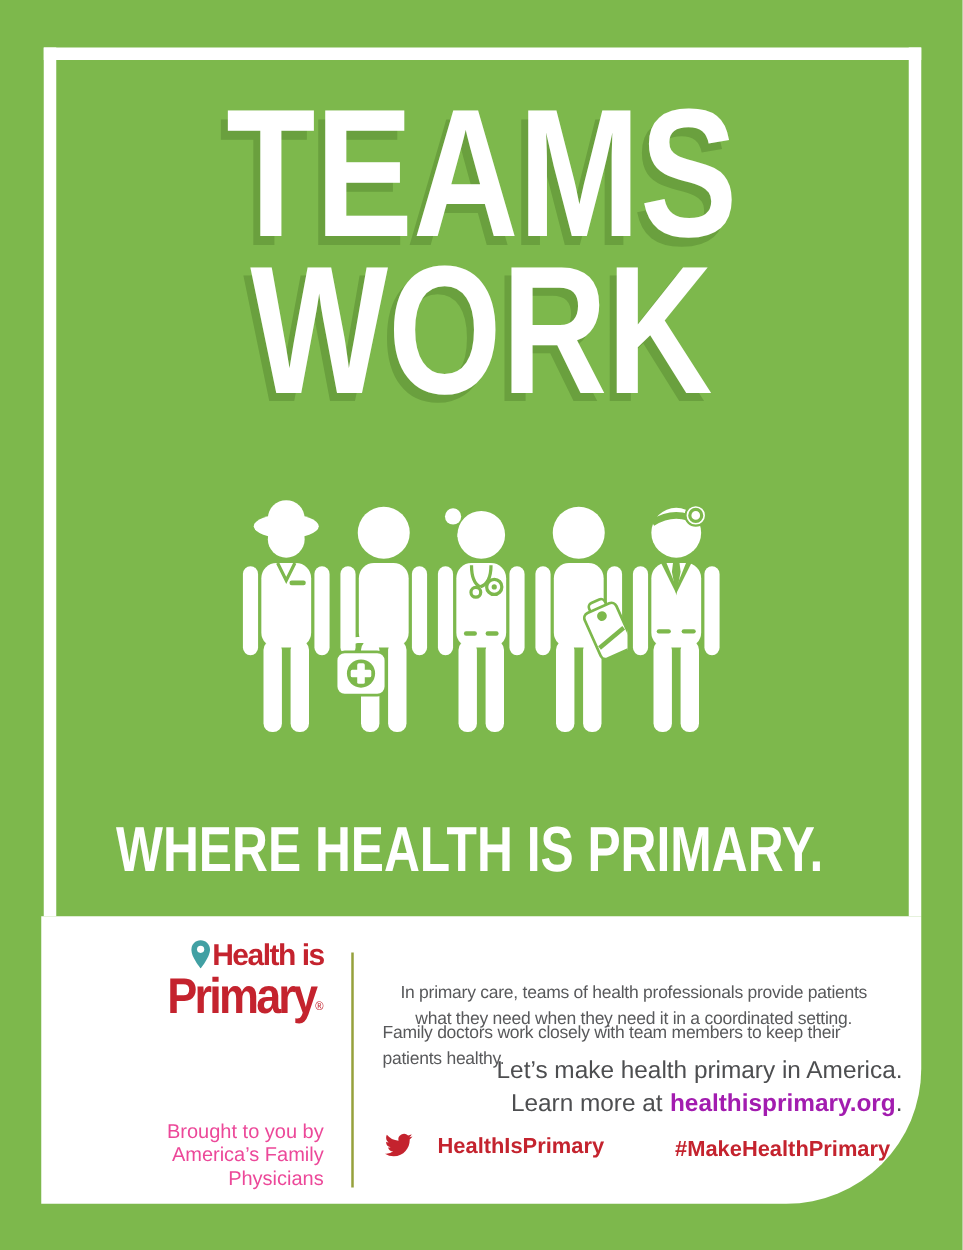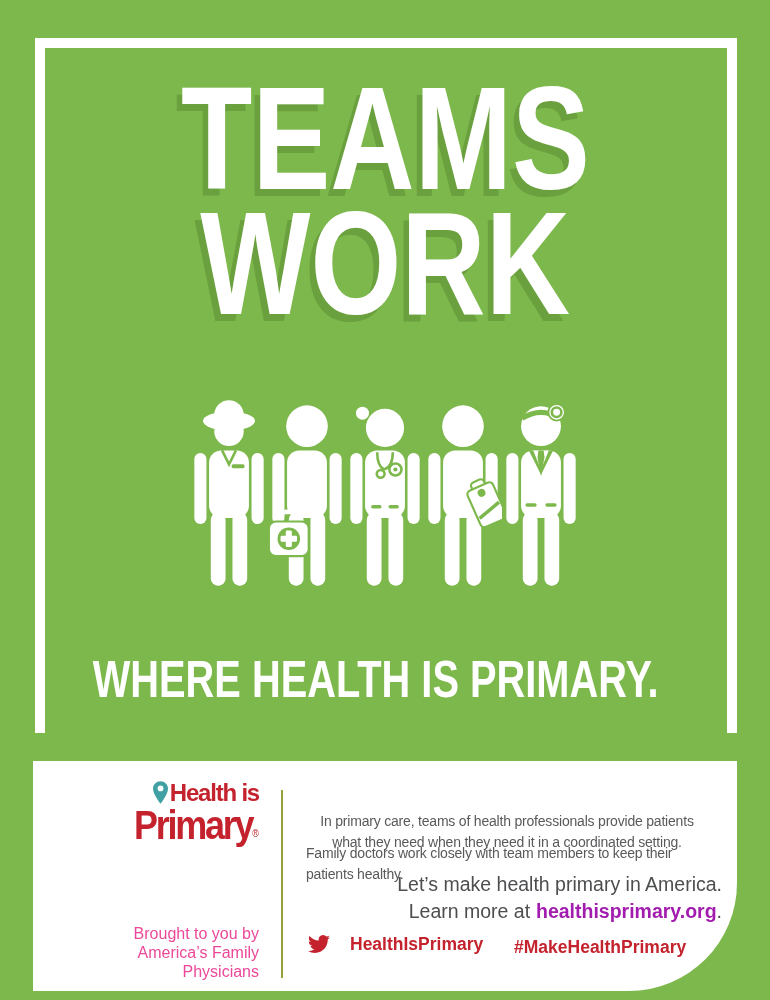--- a/index.html
+++ b/index.html
@@ -37,21 +37,21 @@
   
   .tagline {
     position:absolute; top:652px; left:0; width:751px; text-align:center;
     color:#fff; font-weight:bold; font-size:51px; line-height:56px; white-space:nowrap;
   }
   .tagline > span { display:inline-block; transform:scaleX(0.78); transform-origin:50% 50%; }
 
   
   .panel {
     position:absolute; left:33px; top:733px; width:704px; height:230px;
-    background:#fff; border-bottom-right-radius:108px;margin-top:28px;
+    background:#fff; border-bottom-right-radius:108px;
   }
   .divider { position:absolute; left:248px; top:29px; width:2px; height:188px; background:#96a13c; }
 
   
   .logo-block { position:absolute; left:40px; top:19px; width:186px; text-align:right; color:#c4232e; }
   .logo-line1 { font-size:24px; font-weight:bold; letter-spacing:-1.2px; line-height:26px; white-space:nowrap; }
   .logo-line1 svg { width:15px; height:23px; vertical-align:-3px; margin-right:2px; }
   .logo-line2 { font-size:40px; font-weight:bold; letter-spacing:-2.5px; line-height:38px; white-space:nowrap;
                 display:inline-block; transform:scaleX(0.9); transform-origin:100% 50%; margin-top:0px; }
   .logo-reg  { font-size:10px; font-weight:normal; letter-spacing:0; vertical-align:2px; }
@@ -67,21 +67,21 @@
   
   .attribution {
     position:absolute; left:40px; top:163px; width:186px; text-align:right;
     color:#ec4899; font-size:16px; line-height:19px;
   }
 
   
   .social-row { position:absolute; left:273px; top:172px; width:404px; display:flex; align-items:center;gap:9px; }
   .twitter-icon svg { width:26px; height:22px; display:block; }
   .twitter-handle { color:#c4232e; font-weight:bold; font-size:17.5px; margin-left:9px; }
-  .hashtag { position:absolute; left:481px; top:176px; color:#c4232e; font-weight:bold; font-size:17.5px; white-space:nowrap; }
+  .hashtag { position:absolute; left:507px; top:176px; color:#c4232e; font-weight:bold; font-size:17.5px; white-space:nowrap; }
 </style>
 </head>
 <body>
 
 <div class="poster">
 
   <div class="frame-top"></div>
   <div class="frame-left"></div>
   <div class="frame-right"></div>
 

